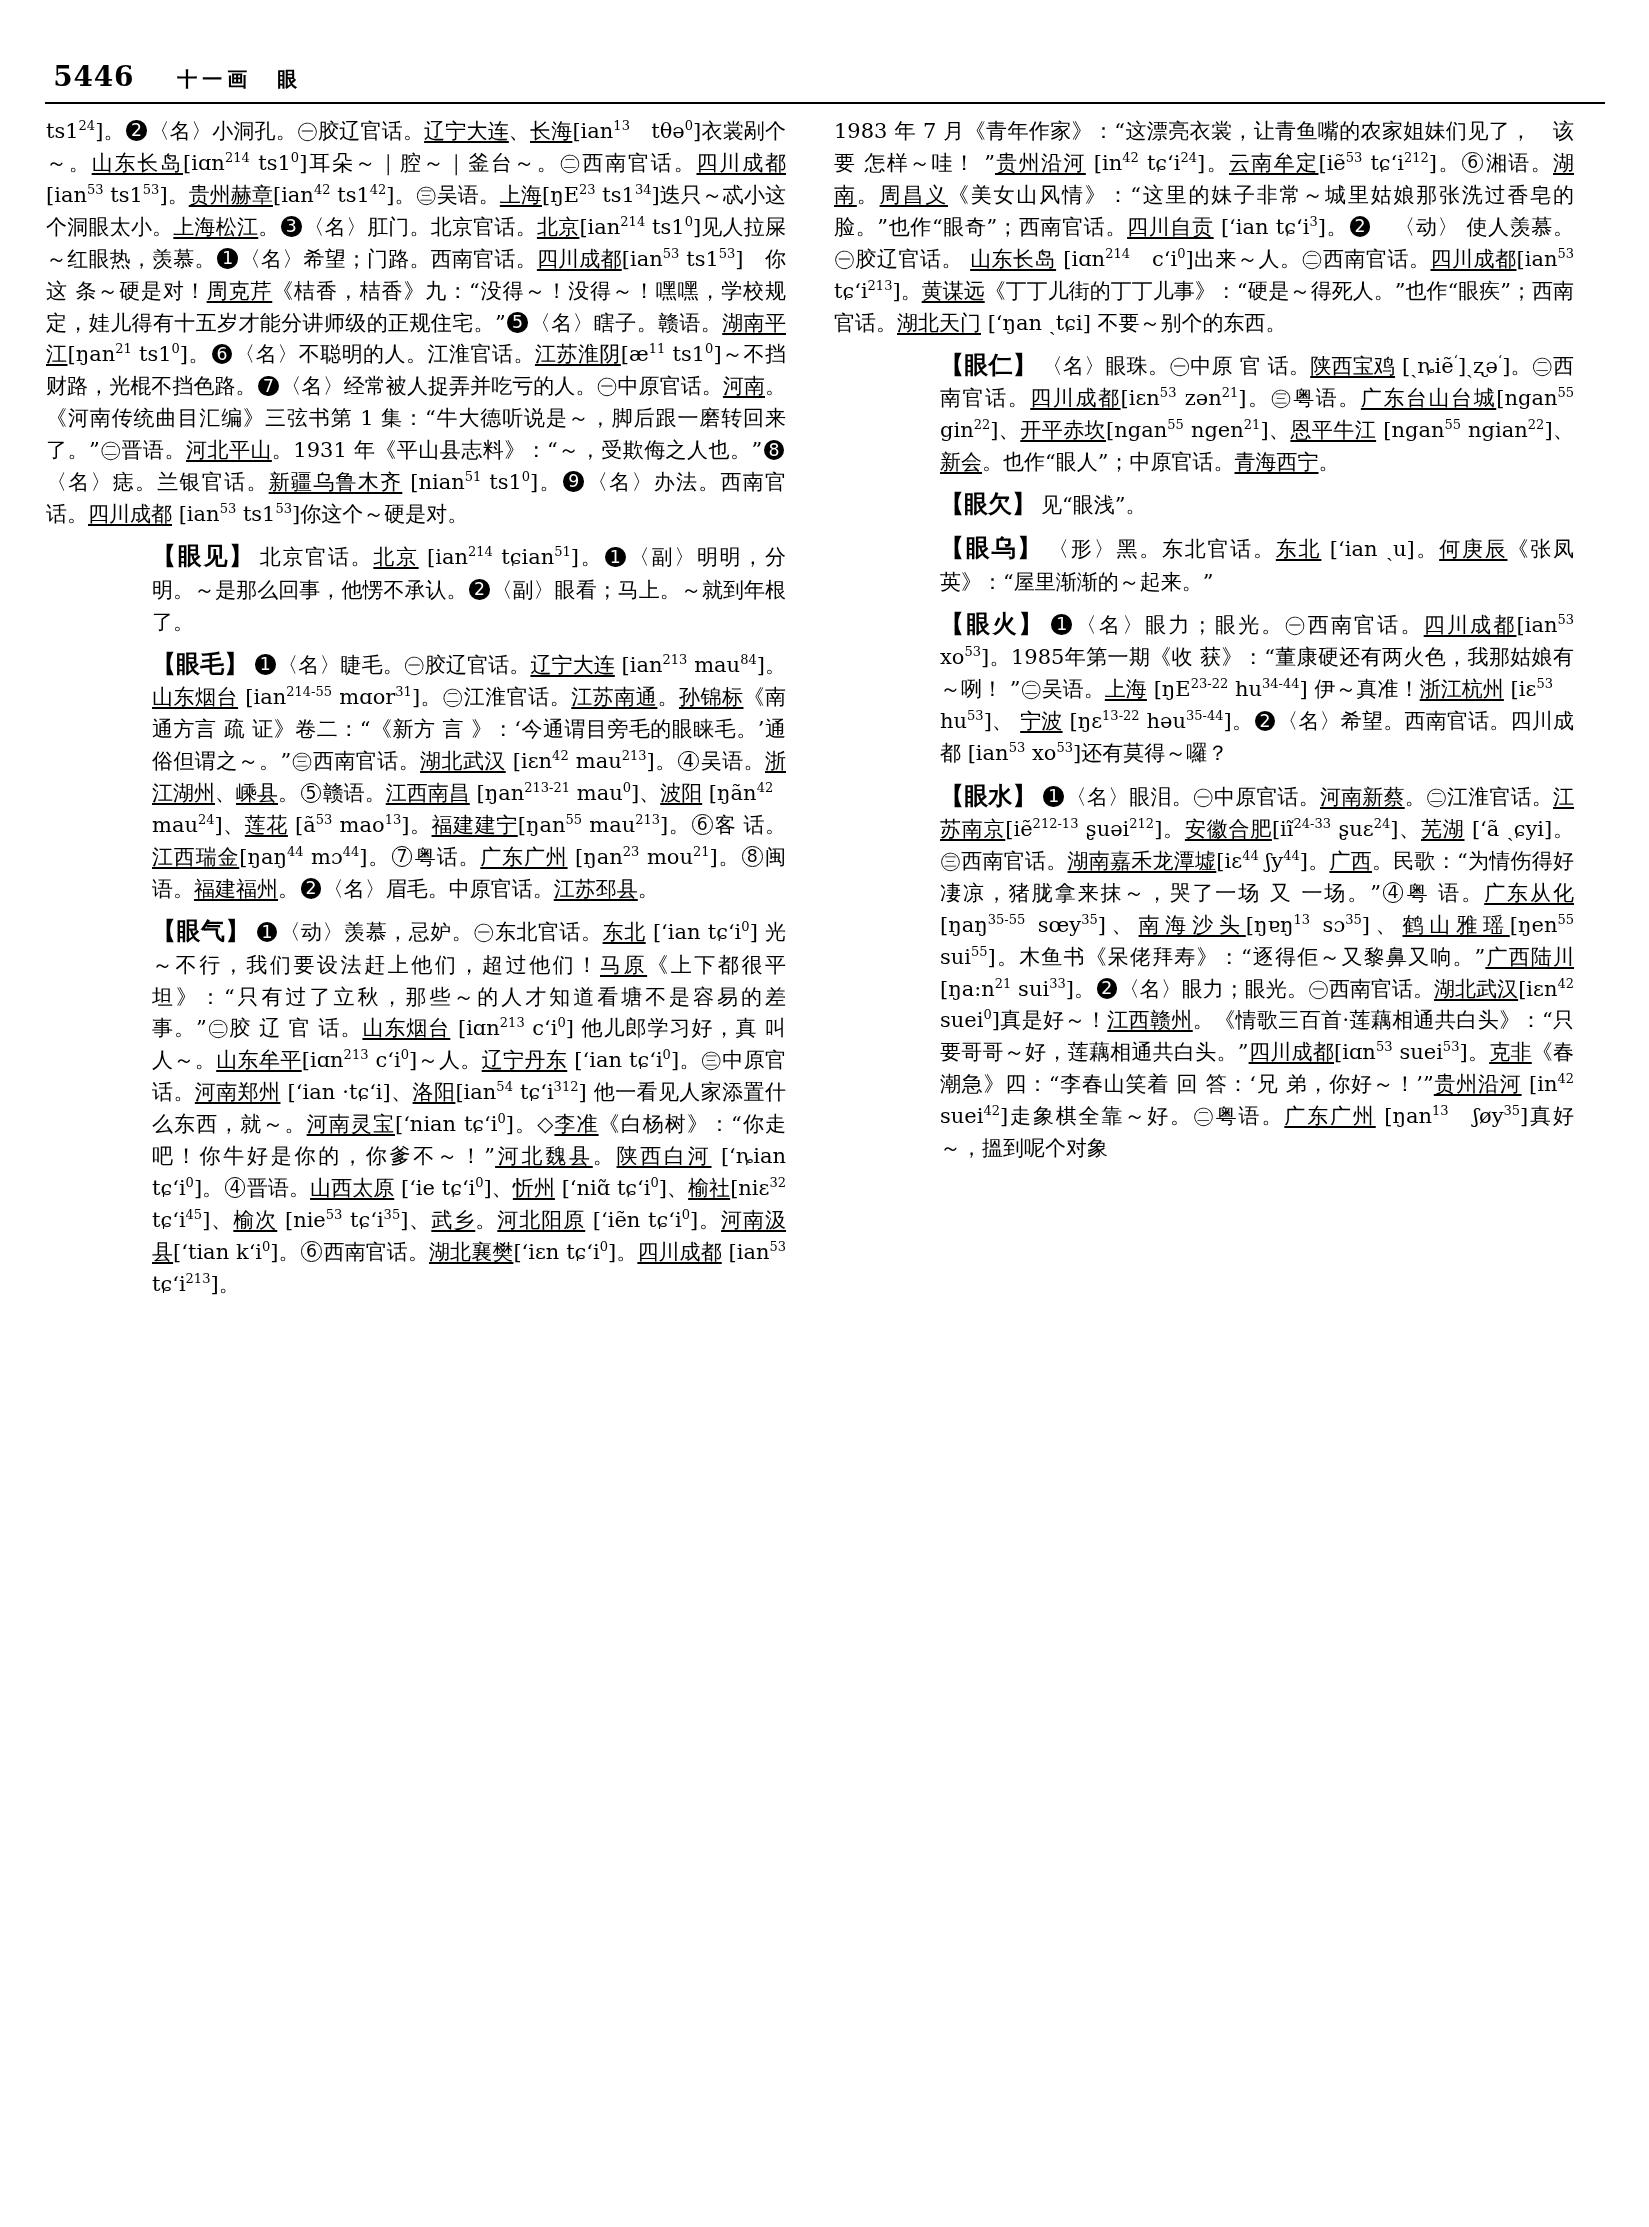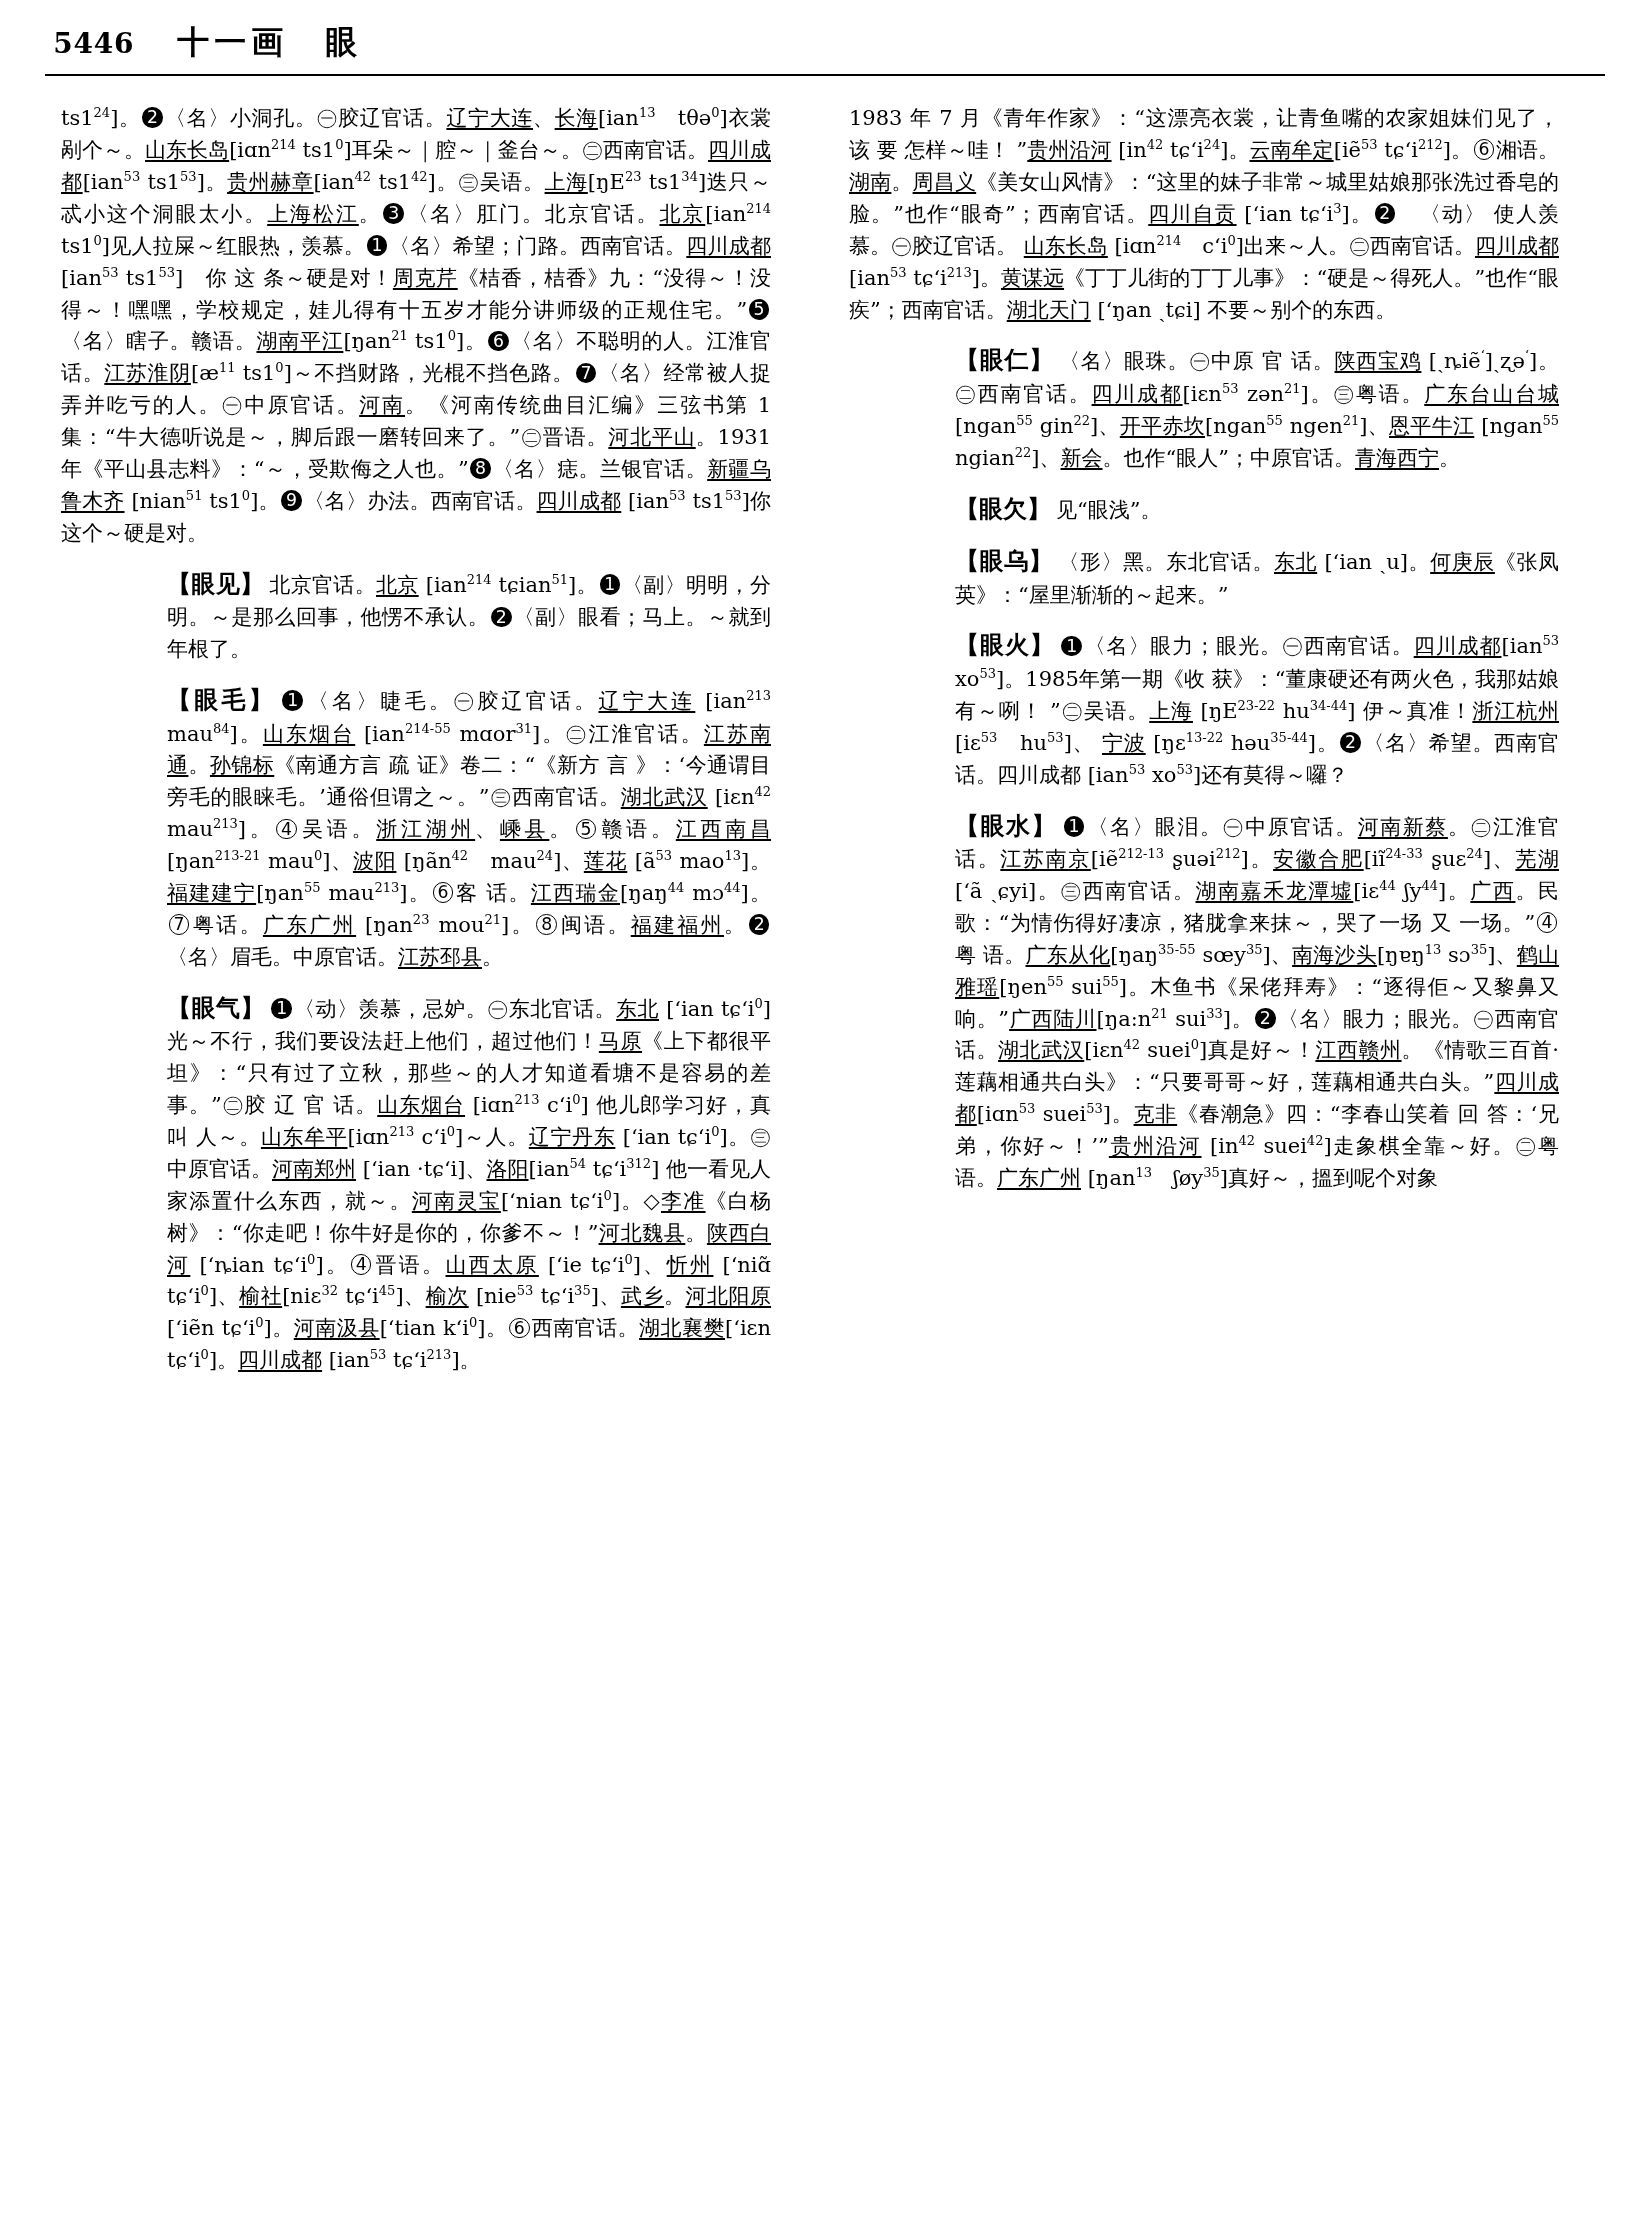--- a/index.html
+++ b/index.html
@@ -30,22 +30,23 @@
     font-weight: bold;
     letter-spacing: 0.8px;
     padding-left: 8.2px;
     margin-bottom: 8.2px;
   }
   .header .pagenum {
     font-family: "DejaVu Serif", serif;
     font-size: 28px;
   }
   .header .hdr-text {
-    font-size: 32px;
+    font-size: 20px;
     letter-spacing: 5px;
+    margin-top: 45px;
   }
   .rule {
     border-top: 2.5px solid #000;
     margin: 3.3px 0 11.5px 0;
   }
   
   .columns {
     display: flex;
     gap: 46px;
     height: 2112px;
@@ -55,21 +56,21 @@
     font-size: 21px;
     line-height: 1.52;
     text-align: justify;
     text-justify: inter-ideograph;
   }
   .entry {
     margin-bottom: 7.4px;
     position: relative;
   }
   .entry p {
-    margin: 16px;
+    margin: 1px;
     text-indent: 0;
   }
   .hang {
     padding-left: 106px;
     text-indent: -106px;
   }
   .hang2 {
     padding-left: 0;
     text-indent: 0;
   }

